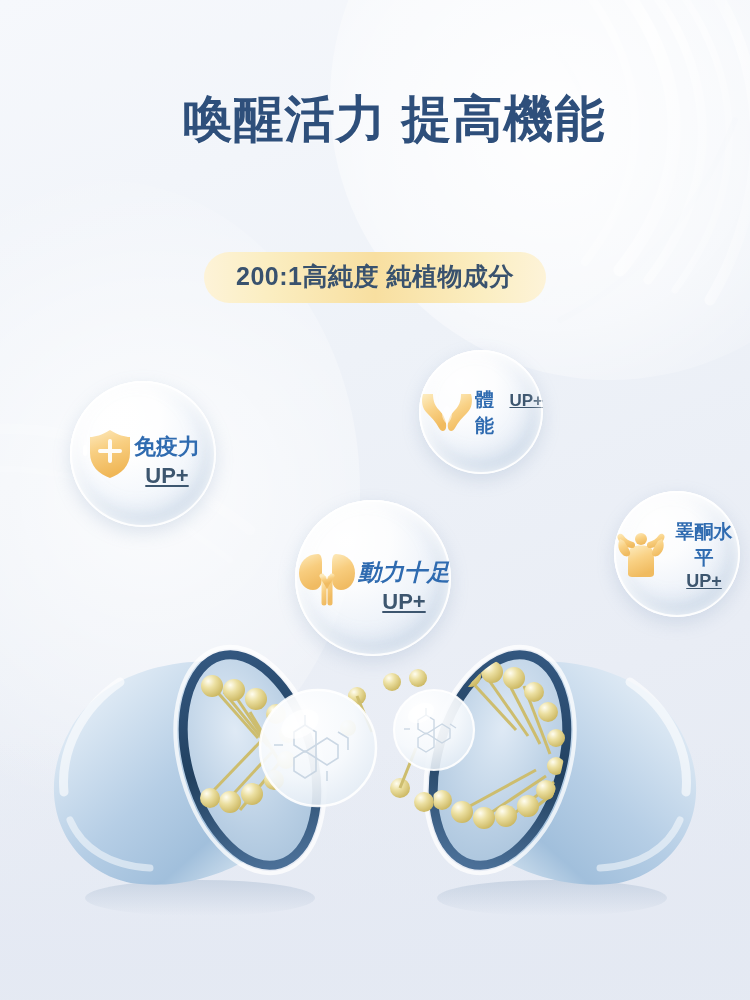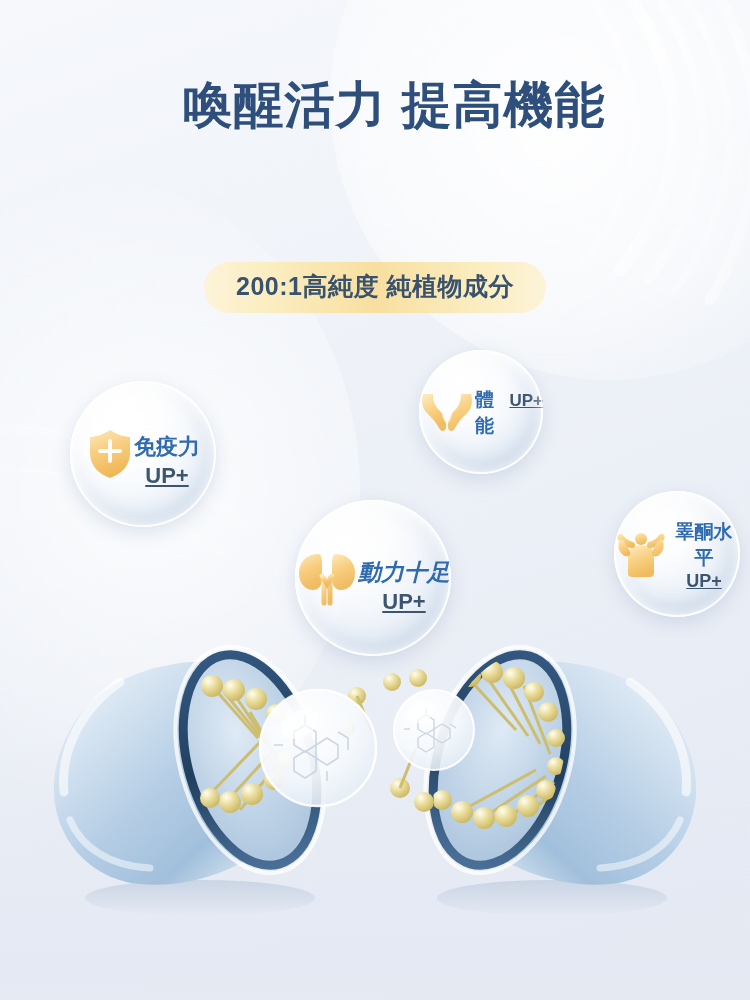--- a/index.html
+++ b/index.html
@@ -39,28 +39,29 @@
   }
 
   
   .headline { position:absolute; left:0; right:0; top:76px; text-align:center; }
   .title-1 {
     font-size:47px; font-weight:700; letter-spacing:2px;
     color:#6d93c1; line-height:1.18;
     text-shadow:0 1px 2px rgba(255,255,255,.8);
   }
   .title-2 {
+    margin-top:14px;
     font-size:50px; font-weight:700; letter-spacing:1px;
     color:#2e4f7b; line-height:1.18;
     text-shadow:0 1px 2px rgba(255,255,255,.7);
     padding-left:38px;
   }
 
   
-  .badge-wrap { position:absolute; left:0; right:0; top:262px; text-align:center; }
+  .badge-wrap { position:absolute; left:0; right:0; top:252px; text-align:center; }
   .badge {
     display:inline-block;
     padding:8px 32px 10px;
     border-radius:26px;
     font-size:25px; font-weight:700; letter-spacing:.5px;
     color:#39526e;
     background:linear-gradient(90deg,
         #fdf3d8 0%, #fbeec2 18%, #f8dfa0 50%, #fbeec2 82%, #fdf3d8 100%);
   }
 

